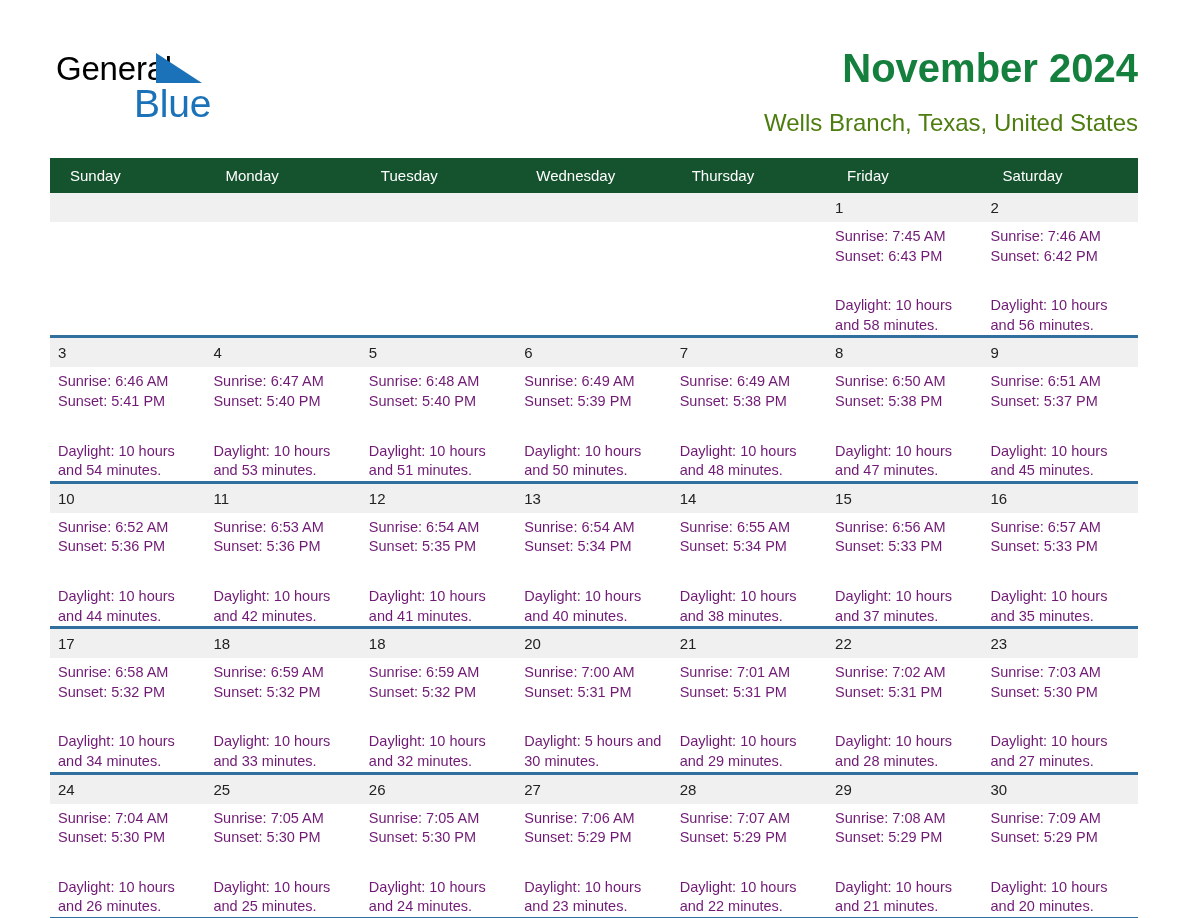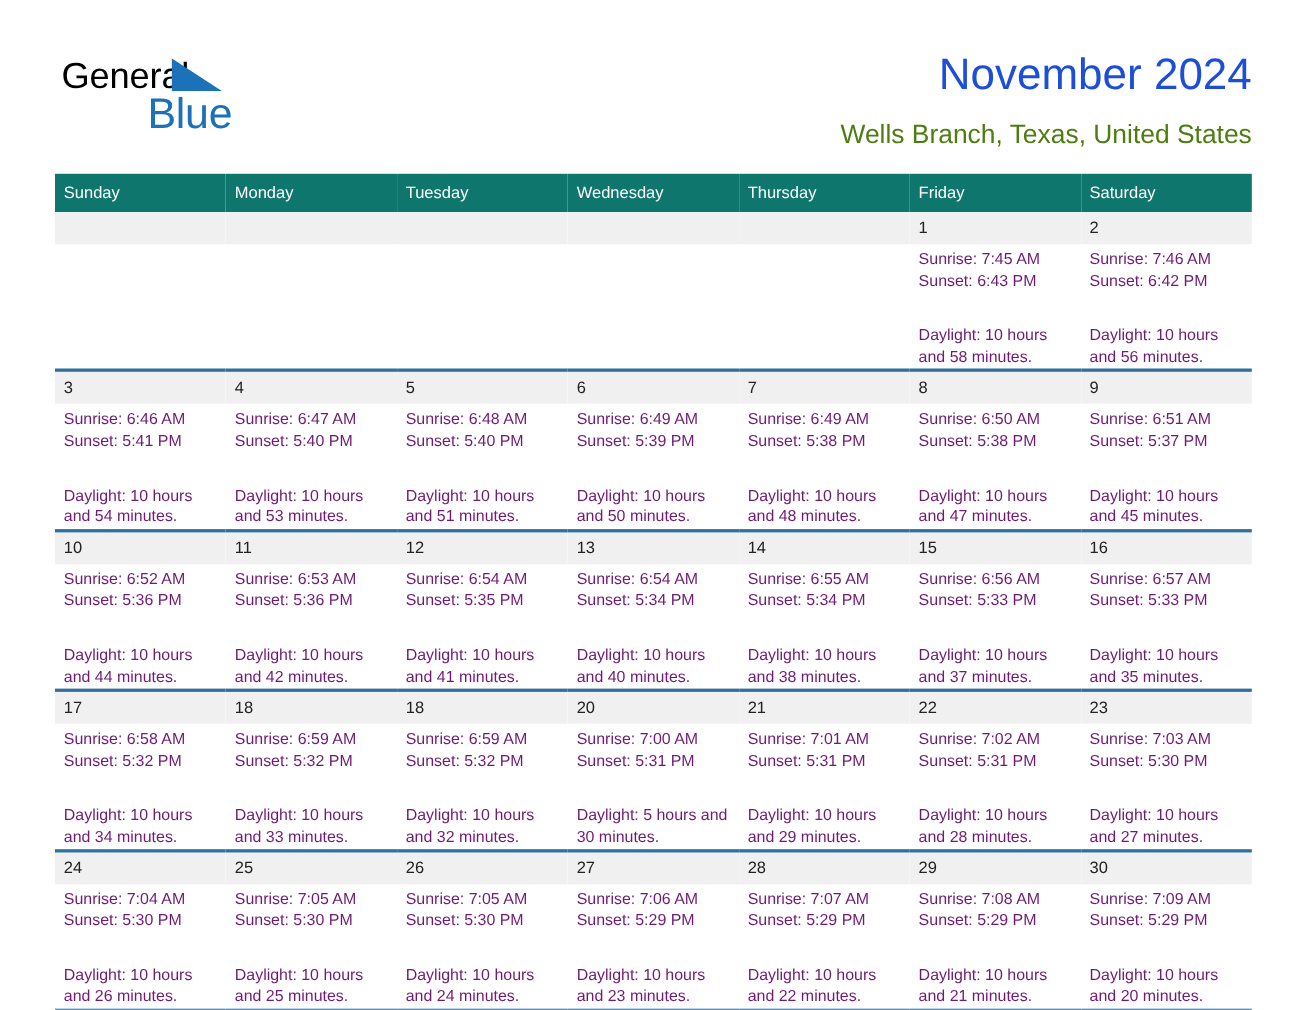--- a/index.html
+++ b/index.html
@@ -61,22 +61,22 @@
   }
   .title-block {
     position: absolute;
     right: 0;
     top: 0;
     text-align: right;
   }
   .month-title {
     font-size: 40px;
     line-height: 48px;
-    color: #1d4ed8;
-    font-weight: normal;
+    color: #15803d;
+    font-weight: bold;
     margin: 0;
     white-space: nowrap;
   }
   .location-title {
     font-size: 24px;
     line-height: 30px;
     color: #4d7c0f;
     font-weight: normal;
     margin: 16px 0 0 0;
     white-space: nowrap;
@@ -85,26 +85,26 @@
   
   .calendar {
     position: absolute;
     left: 50px;
     top: 158px;
     width: 1088px;
     border-collapse: collapse;
     table-layout: fixed;
   }
   .calendar th {
-    background: #0f766e;
+    background: #14532d;
     color: #ffffff;
     font-size: 15px;
     font-weight: normal;
     text-align: left;
-    padding: 7px 0 8px 8px;
+    padding: 7px 0 8px 20px;
     border: none;
     height: 20px;
   }
   .calendar td {
     vertical-align: top;
     padding: 0;
     border: none;
     border-bottom: 3px solid #31709e;
     background: #ffffff;
     height: 131px;

